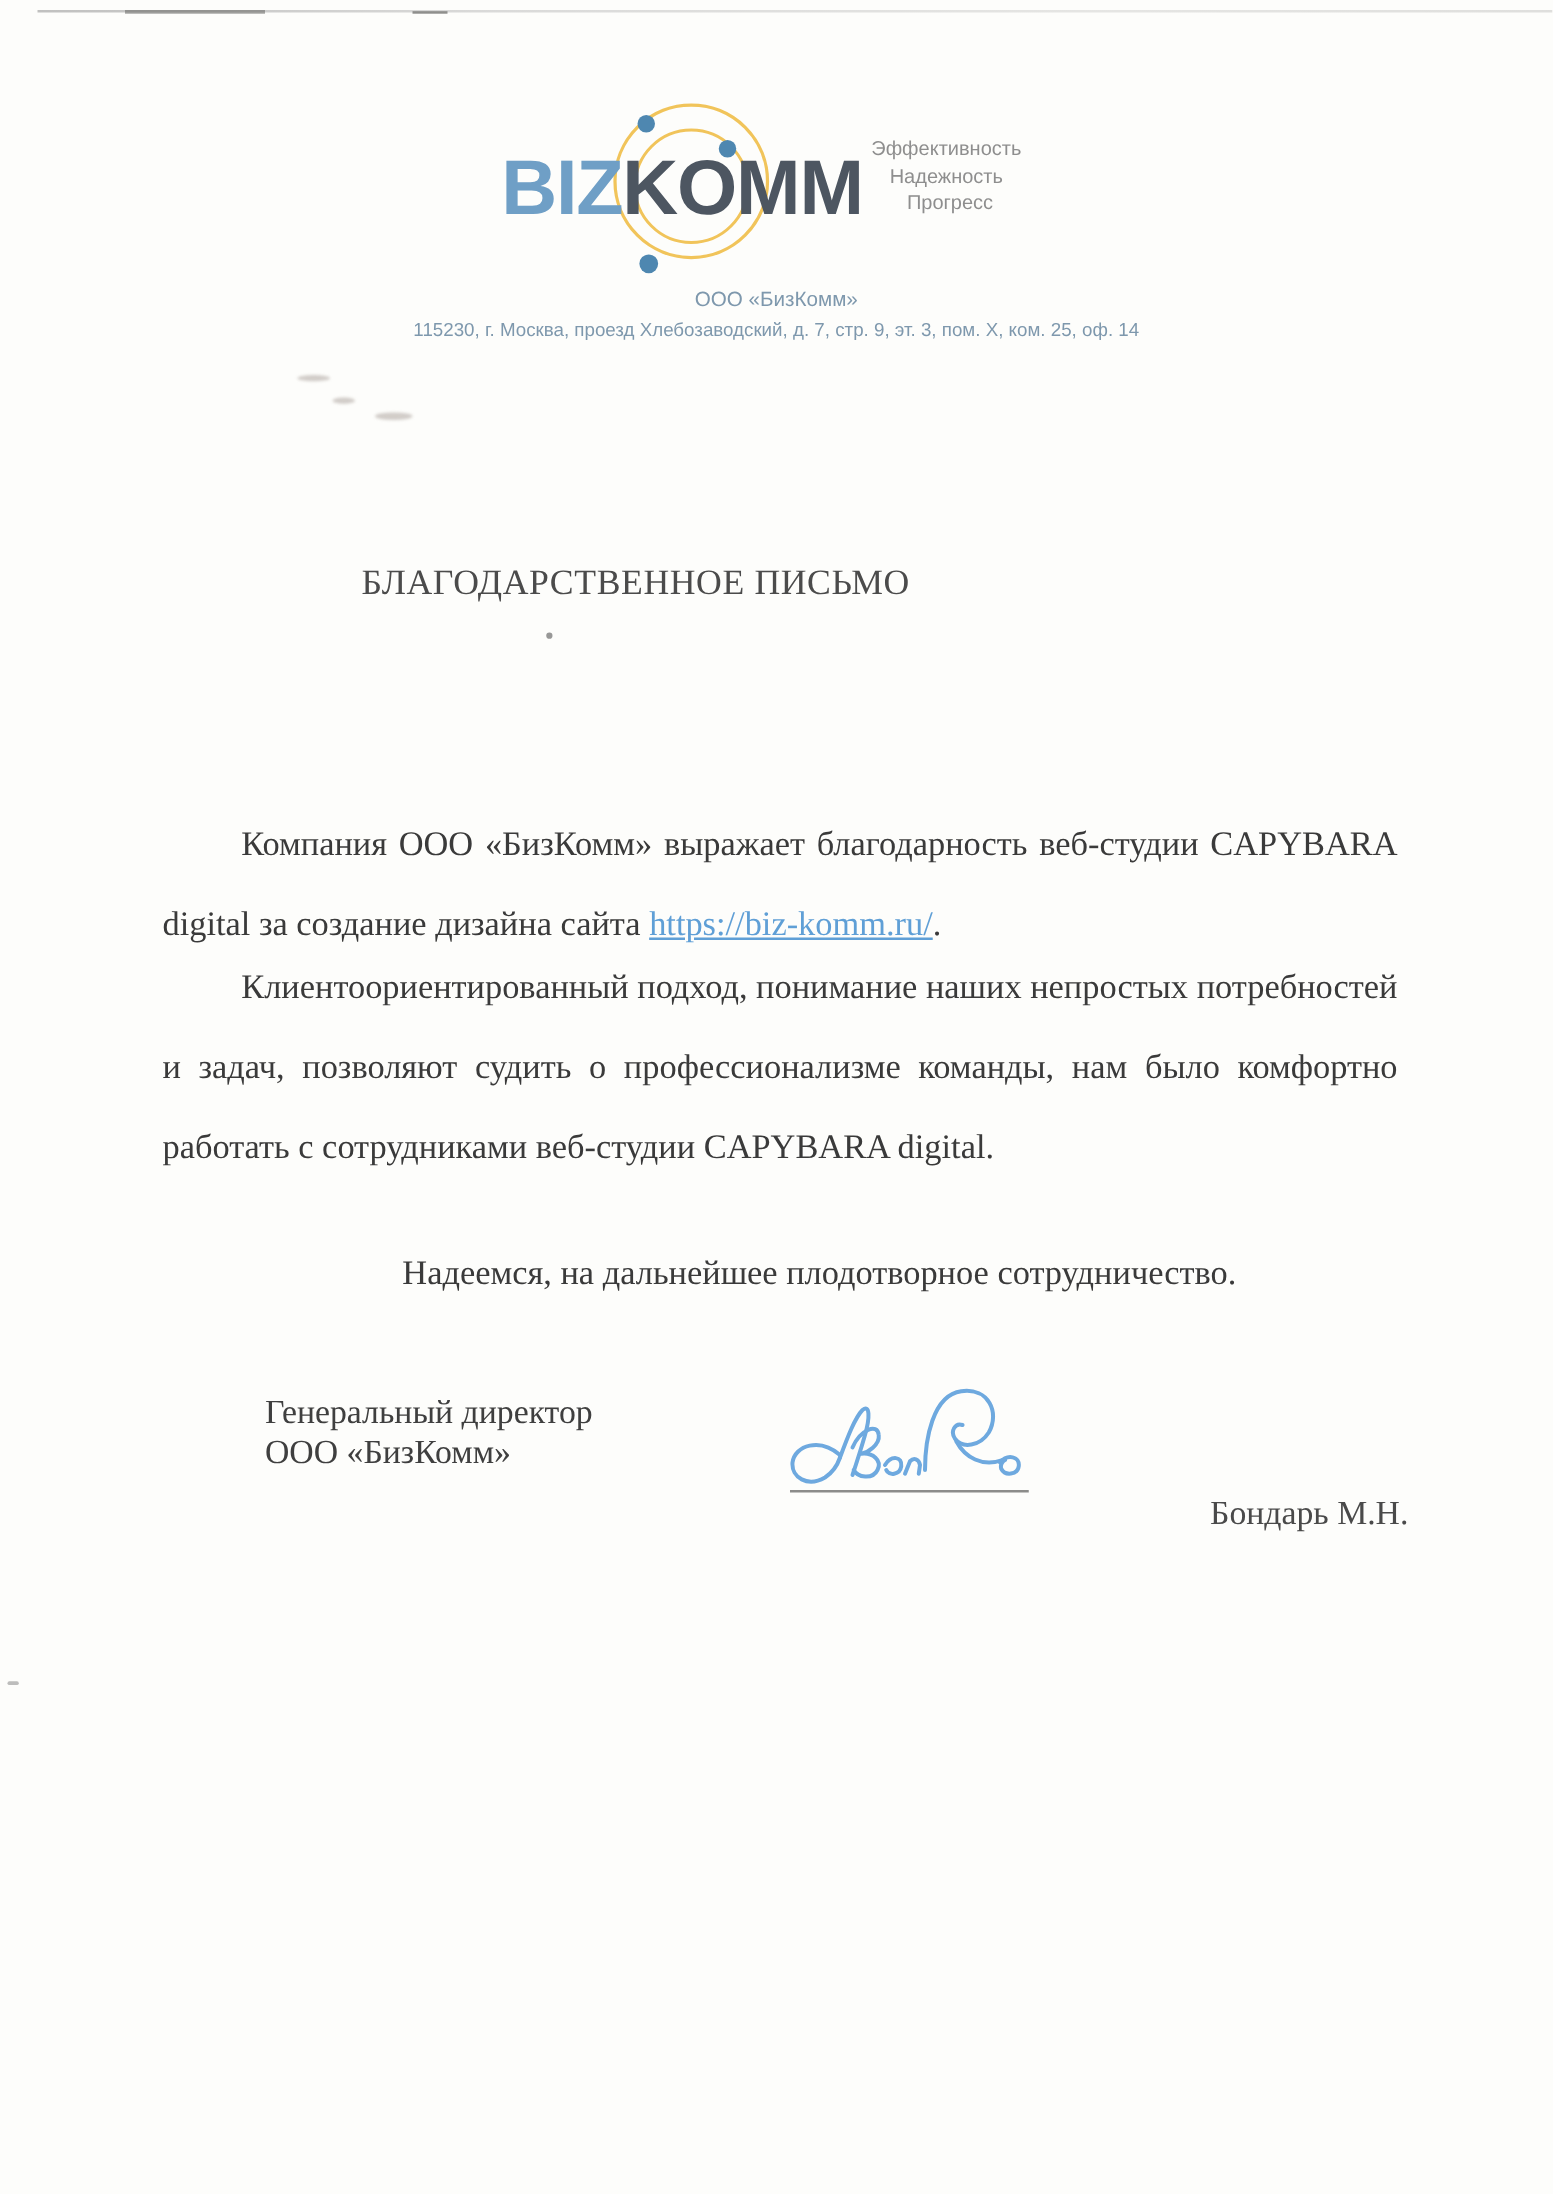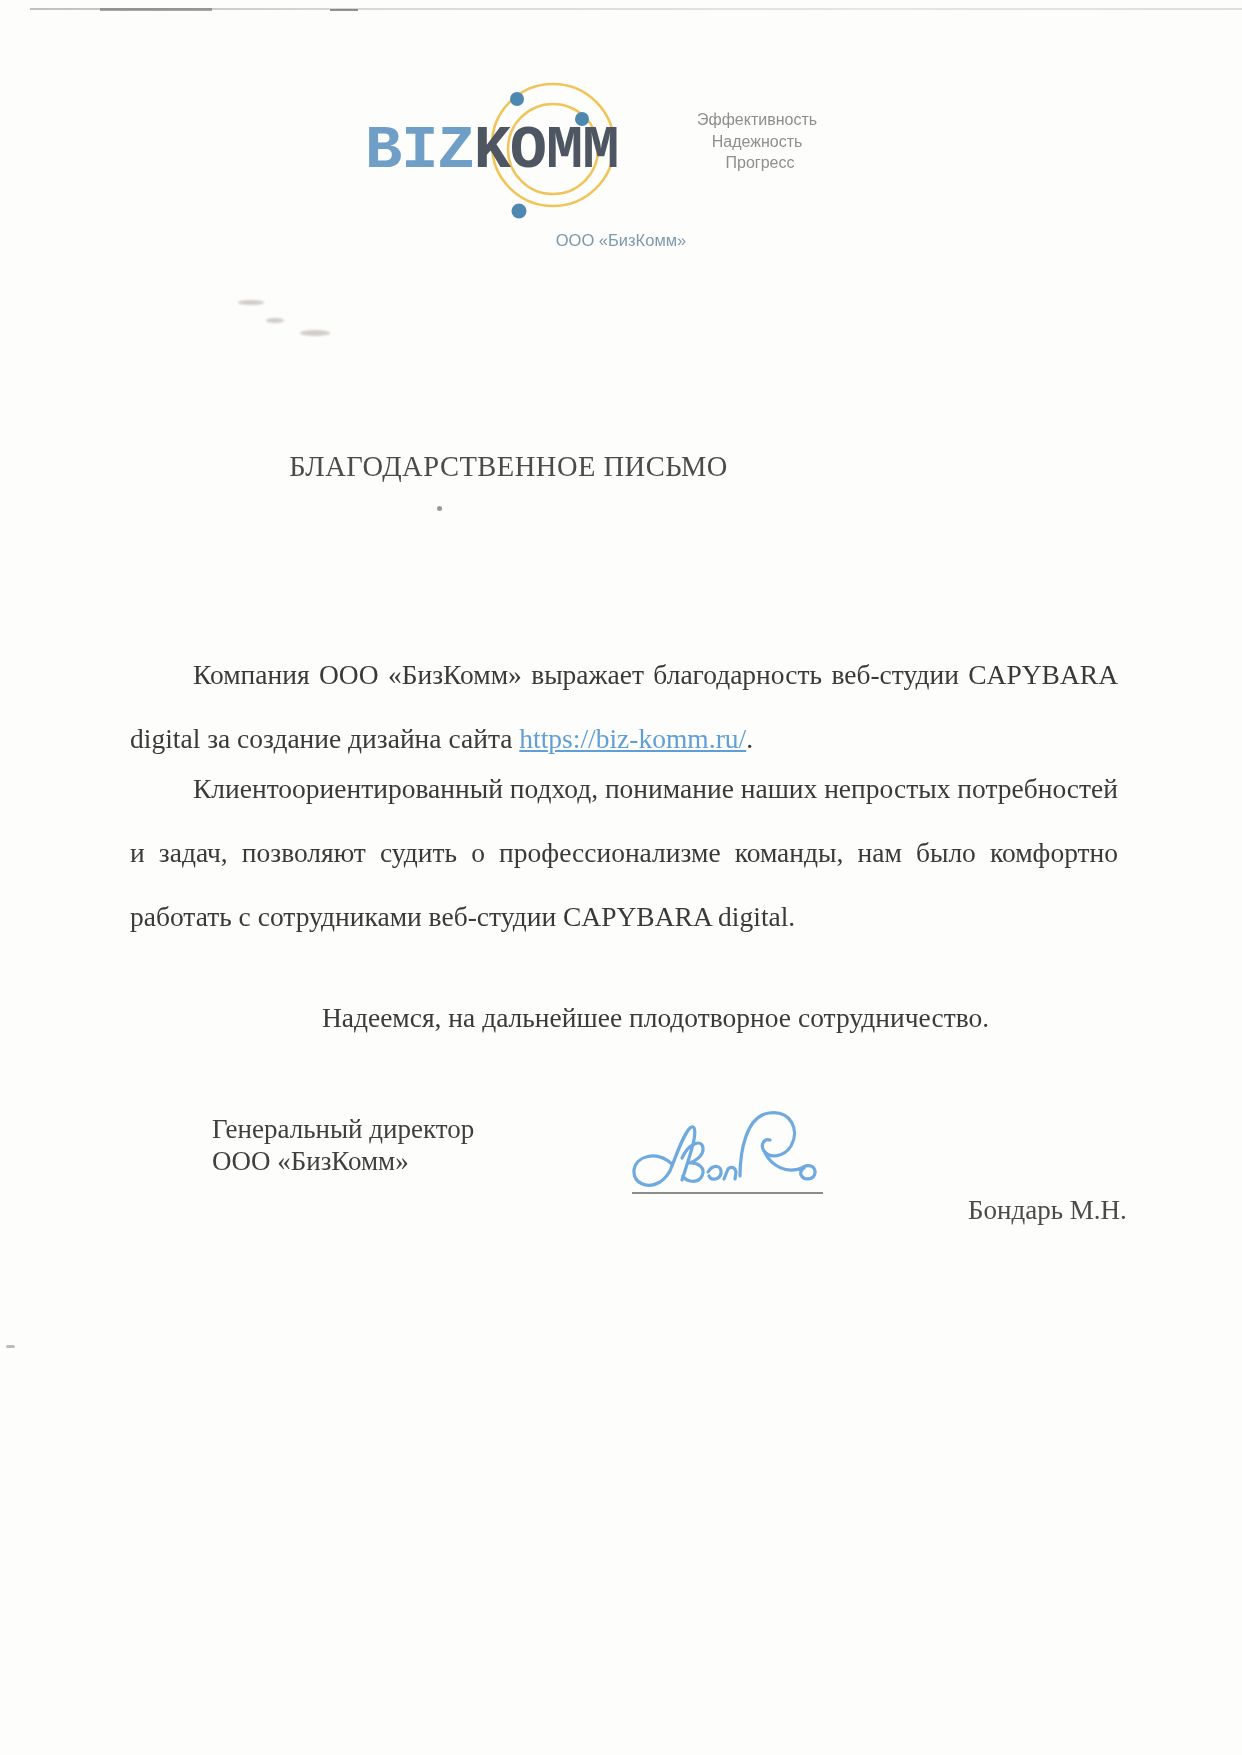--- a/index.html
+++ b/index.html
@@ -23,22 +23,22 @@
   .smudge{border-radius:50%;filter:blur(1.2px);background:rgba(130,115,105,.35);}
   .smudge-1{top:300px;left:238px;width:26px;height:5px;}
   .smudge-2{top:318px;left:266px;width:18px;height:5px;}
   .smudge-3{top:330px;left:300px;width:30px;height:6px;}
   .stray-dot{top:506px;left:437px;width:5px;height:5px;border-radius:50%;background:rgba(70,70,70,.55);}
   .margin-speck{top:1345px;left:6px;width:9px;height:3px;background:rgba(110,110,110,.45);border-radius:2px;}
 
   
   .logo-orbits{left:481px;top:77px;width:150px;height:150px;z-index:1;}
   .logo-text{
-    left:365px;top:120px;z-index:2;
-    font-family:Liberation Mono, monospace;
+    left:401px;top:120px;z-index:2;
+    font-family:Liberation Sans, sans-serif;
     font-weight:bold;font-size:62px;letter-spacing:-1px;
     white-space:nowrap;line-height:1;
   }
   .tagline{
     left:697px;top:109px;z-index:2;
     font-family:"Liberation Sans", sans-serif;
     font-size:16px;line-height:21.5px;color:#8e8e8e;text-align:center;
   }
   .tagline .t3{padding-left:6px;}
 
@@ -100,20 +100,21 @@
   <span style="color: rgb(111, 159, 198);">BIZ</span><span style="color: rgb(77, 86, 97);">KOMM</span>
 </div>
 <div class="abs tagline">
   <div class="t1">Эффективность</div>
   <div class="t2">Надежность</div>
   <div class="t3">Прогресс</div>
 </div>
 
 <div class="abs header-info">
   <div class="line1">ООО «БизКомм»</div>
+  <div class="line3">115230, г. Москва, проезд Хлебозаводский, д. 7, стр. 9, эт. 3, пом. X, ком. 25, оф. 14</div>
 </div>
 
 <div class="abs letter-title">БЛАГОДАРСТВЕННОЕ ПИСЬМО</div>
 
 <p class="abs para para-1"><span>Компания ООО «БизКомм» выражает благодарность веб-студии CAPYBARA digital за создание дизайна сайта </span><a class="site-link" style="color: rgb(95, 159, 214);">https://biz-komm.ru/</a><span>.</span></p>
 
 <p class="abs para para-2">Клиентоориентированный подход, понимание наших непростых потребностей и задач, позволяют судить о профессионализме команды, нам было комфортно работать с сотрудниками веб-студии CAPYBARA digital.</p>
 
 <p class="abs para para-3">Надеемся, на дальнейшее плодотворное сотрудничество.</p>
 

